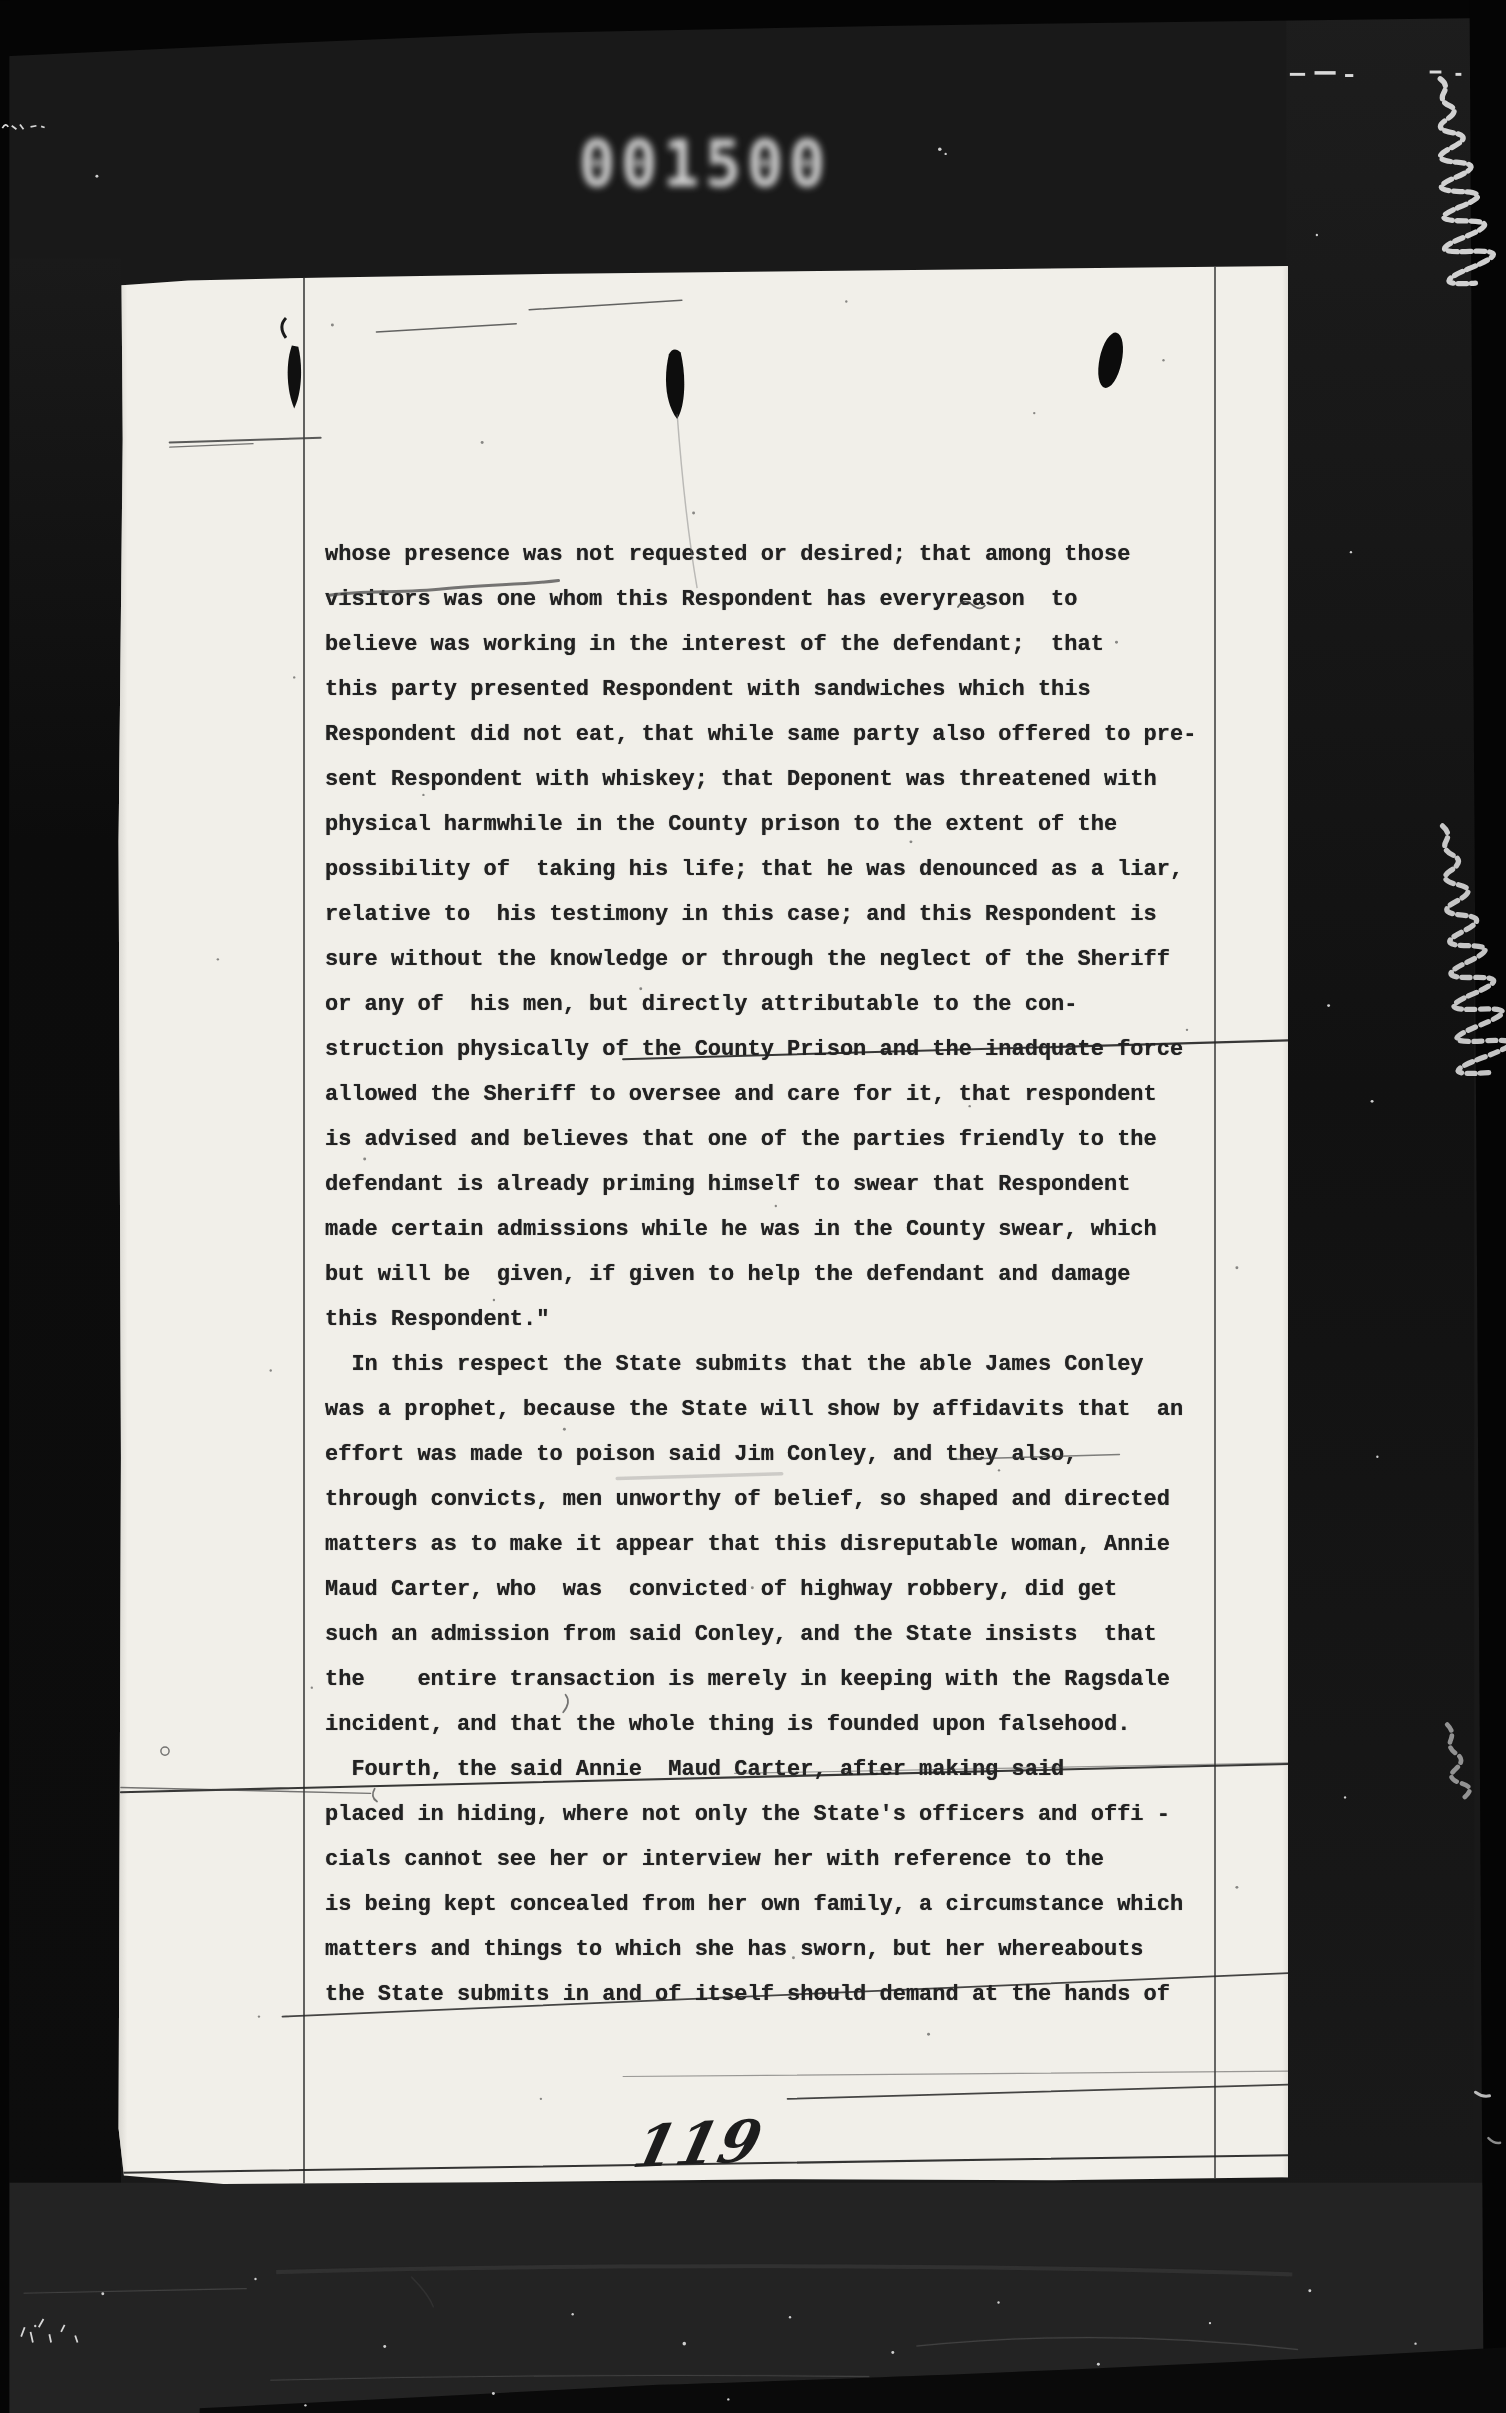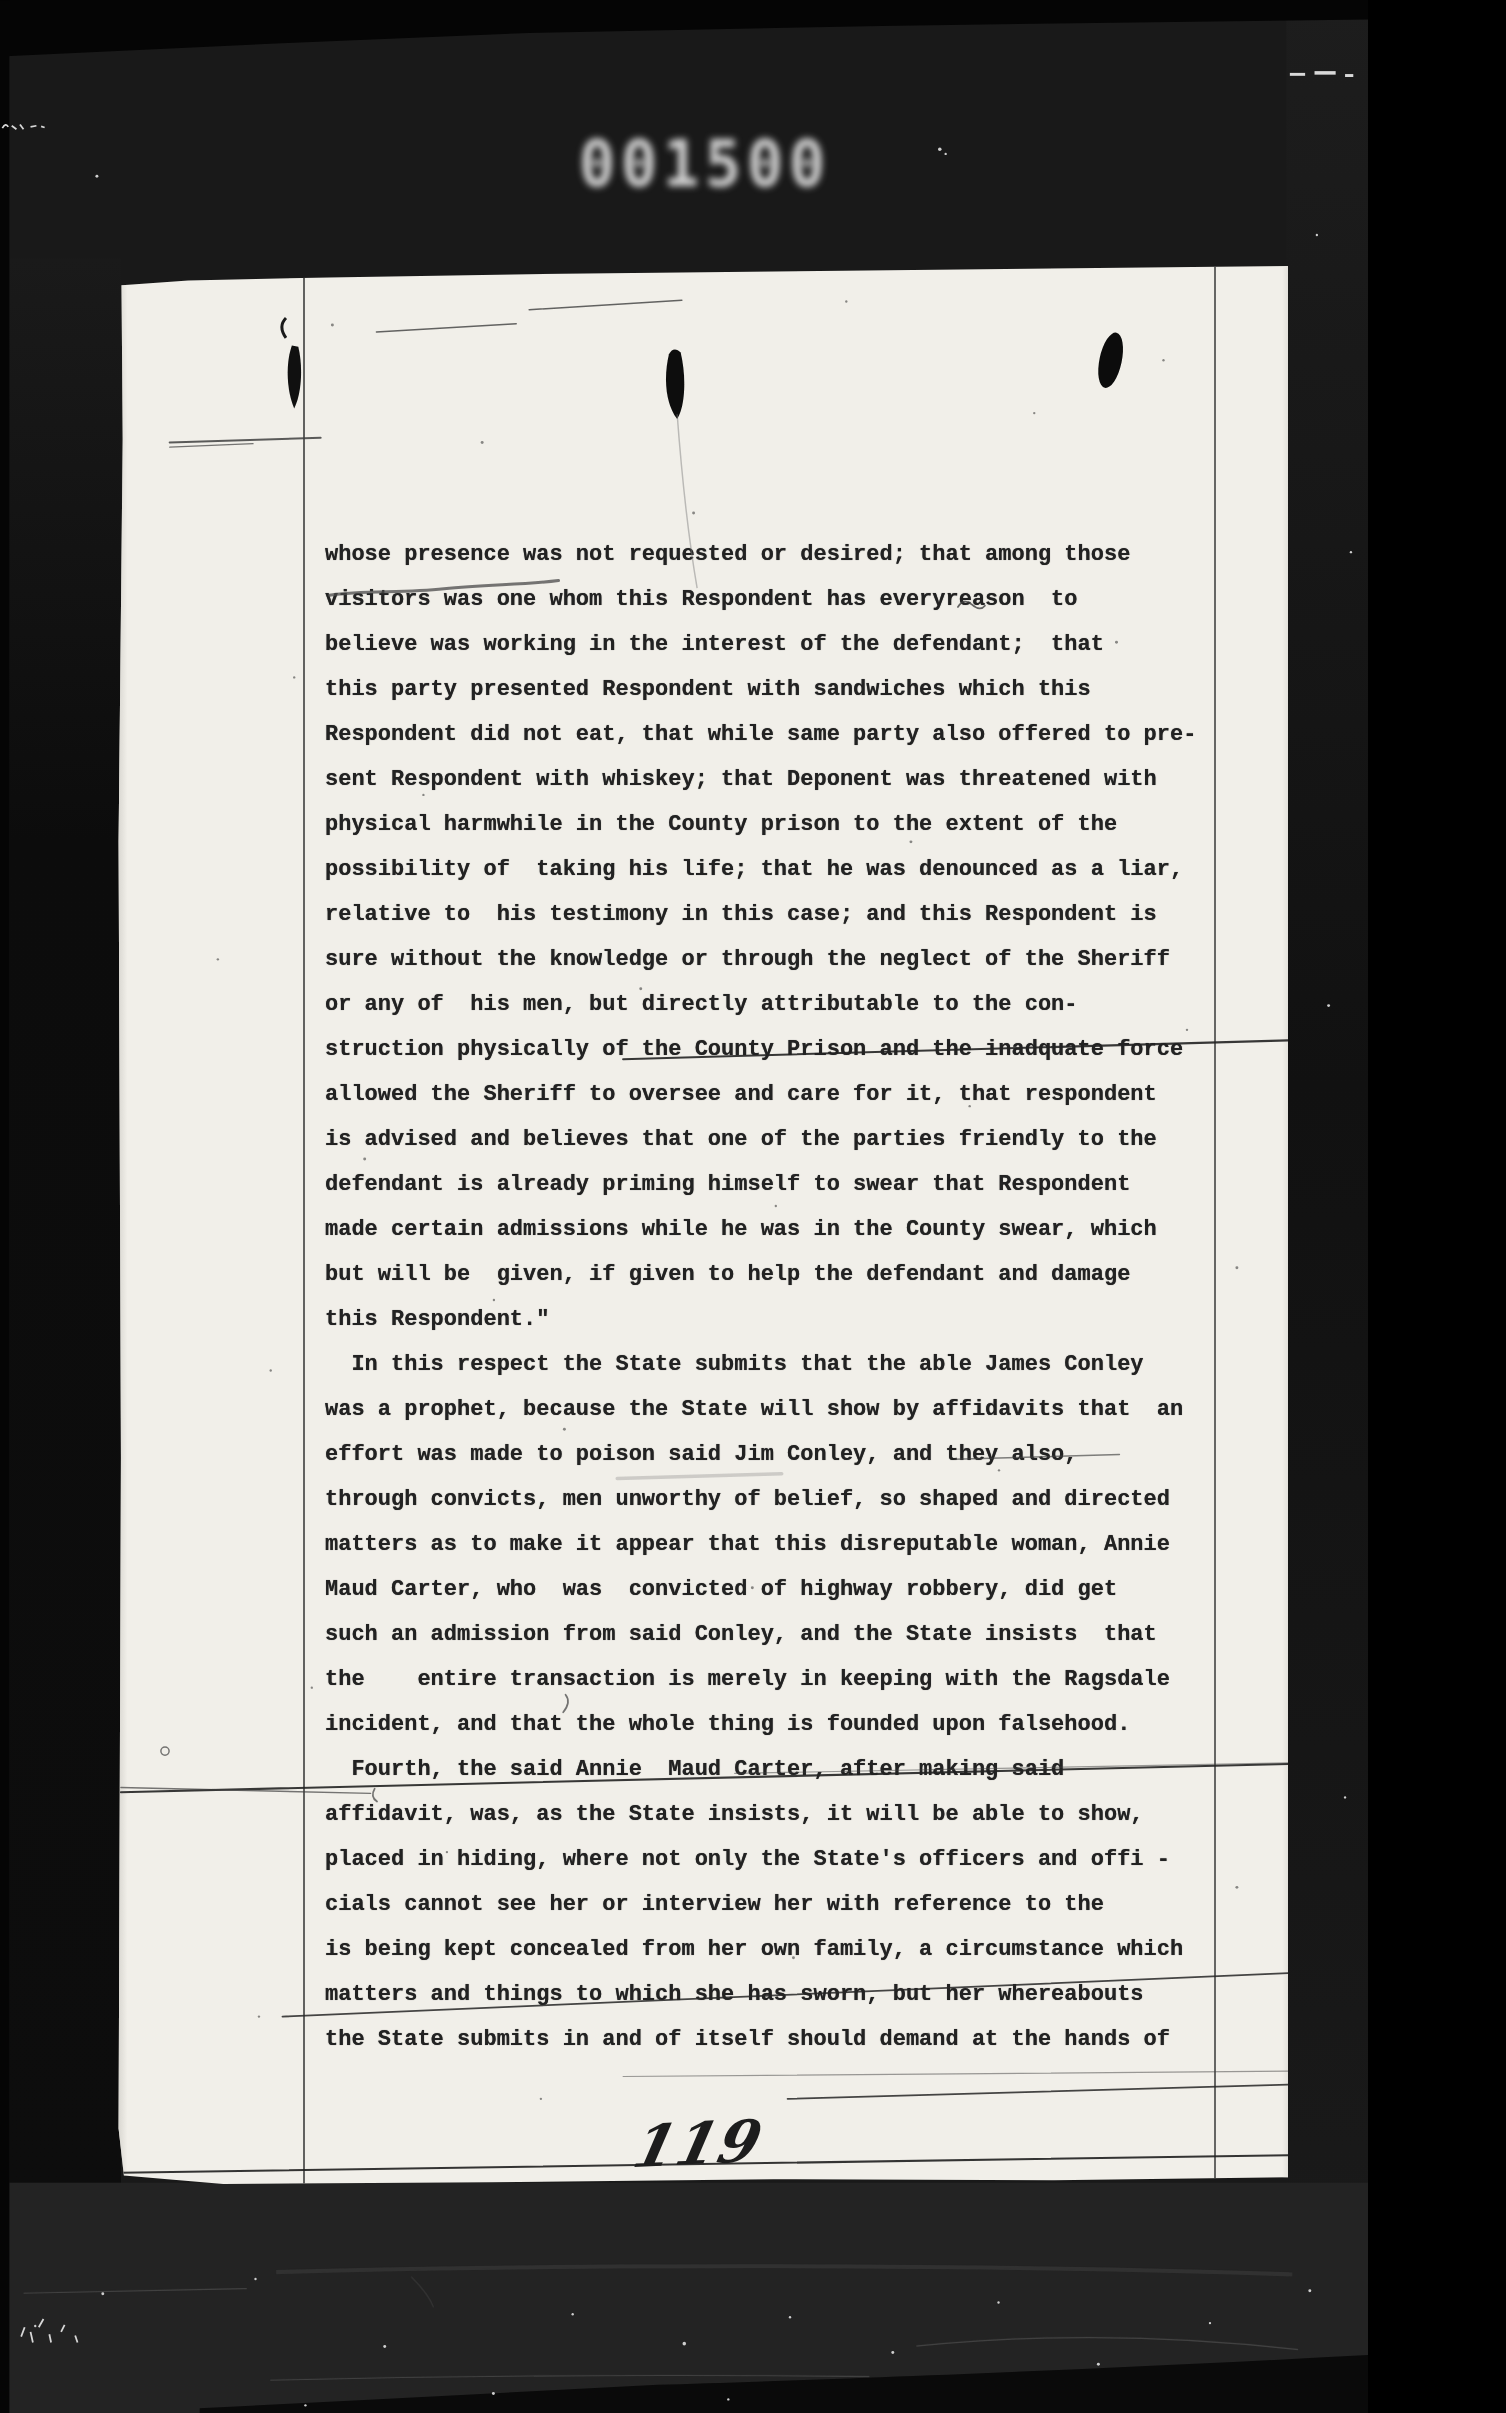--- a/index.html
+++ b/index.html
@@ -1,16 +1,16 @@
 <!DOCTYPE html>
 <html style="font-size:9.4px"><head>
 <meta charset="utf-8">
 <style>
   html,body{margin:0;padding:0;background:#000;}
-  .screen{position:relative;width:1368px;height:2413px;background:#191919;overflow:hidden;
+  .screen{position:relative;width:1506px;height:2413px;background:#191919;overflow:hidden;
           font-family:"Liberation Mono", monospace;}
   .film-svg{position:absolute;left:0;top:0;}
   .stamp{position:absolute;left:579px;top:128px;width:306px;
          font-family:"DejaVu Sans Mono", monospace;font-weight:bold;font-size:60px;
          letter-spacing:5.9px;color:rgba(232,232,232,.9);filter:blur(3.5px);
          transform:scaleY(1.08);}
   .page{position:absolute;left:118px;top:266px;width:1170px;height:1920px;
         background:#f1efe9;
         background-image:linear-gradient(90deg,#d8d6d0 0px,rgba(216,214,208,0) 9.4px),
                          linear-gradient(270deg,#e3e1db 0px,rgba(227,225,219,0) 5.9px);
@@ -153,21 +153,20 @@
       <div class="tline">  In this respect the State submits that the able James Conley</div>
       <div class="tline">was a prophet, because the State will show by affidavits that  an</div>
       <div class="tline">effort was made to poison said Jim Conley, and they also,</div>
       <div class="tline">through convicts, men unworthy of belief, so shaped and directed</div>
       <div class="tline">matters as to make it appear that this disreputable woman, Annie</div>
       <div class="tline">Maud Carter, who  was  convicted of highway robbery, did get</div>
       <div class="tline">such an admission from said Conley, and the State insists  that</div>
       <div class="tline">the    entire transaction is merely in keeping with the Ragsdale</div>
       <div class="tline">incident, and that the whole thing is founded upon falsehood.</div>
       <div class="tline">  Fourth, the said Annie  Maud Carter, after making said</div>
-      <div class="tline">affidavit, was, as the State insists, it will be able to show,</div>
       <div class="tline">placed in hiding, where not only the State's officers and offi -</div>
       <div class="tline">cials cannot see her or interview her with reference to the</div>
       <div class="tline">is being kept concealed from her own family, a circumstance which</div>
       <div class="tline">matters and things to which she has sworn, but her whereabouts</div>
       <div class="tline">the State submits in and of itself should demand at the hands of</div>
     </div>
 
     <div class="pagenum">119</div>
 
     <svg class="page-svg" width="1170" height="1920" viewBox="0 0 1992 3268">

